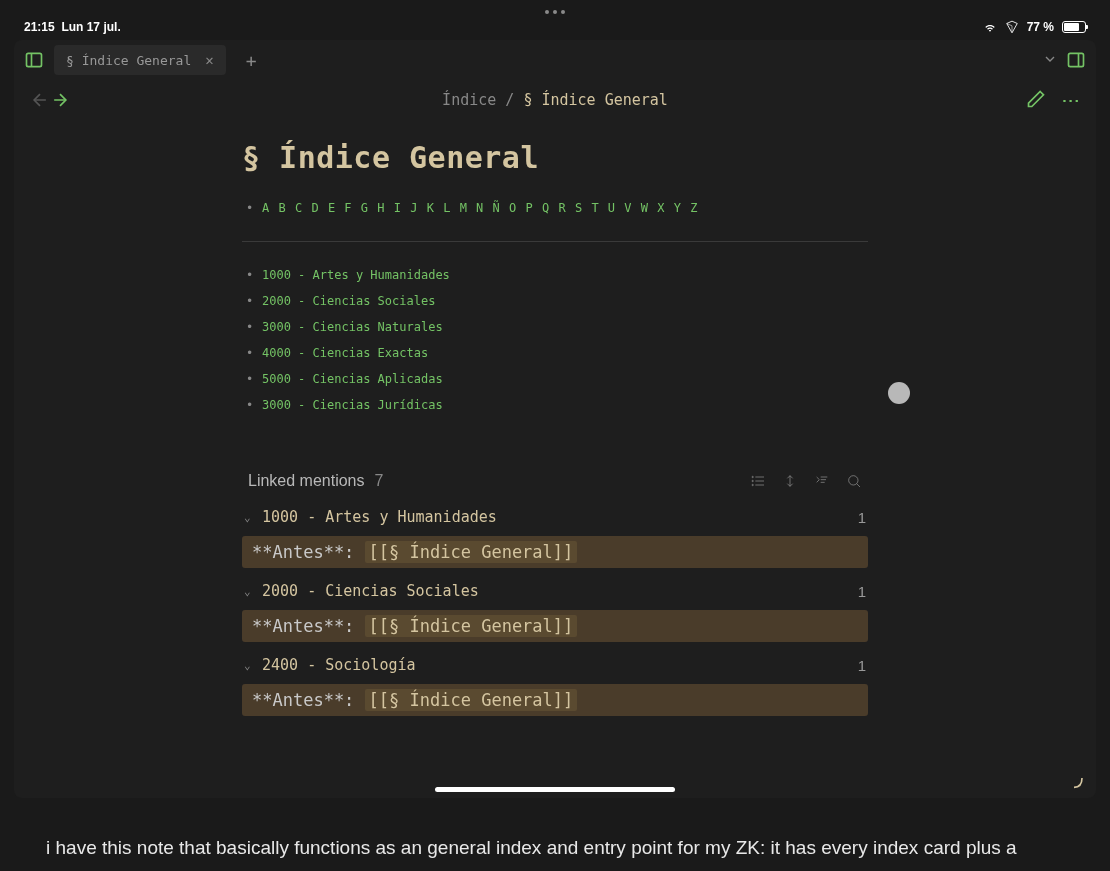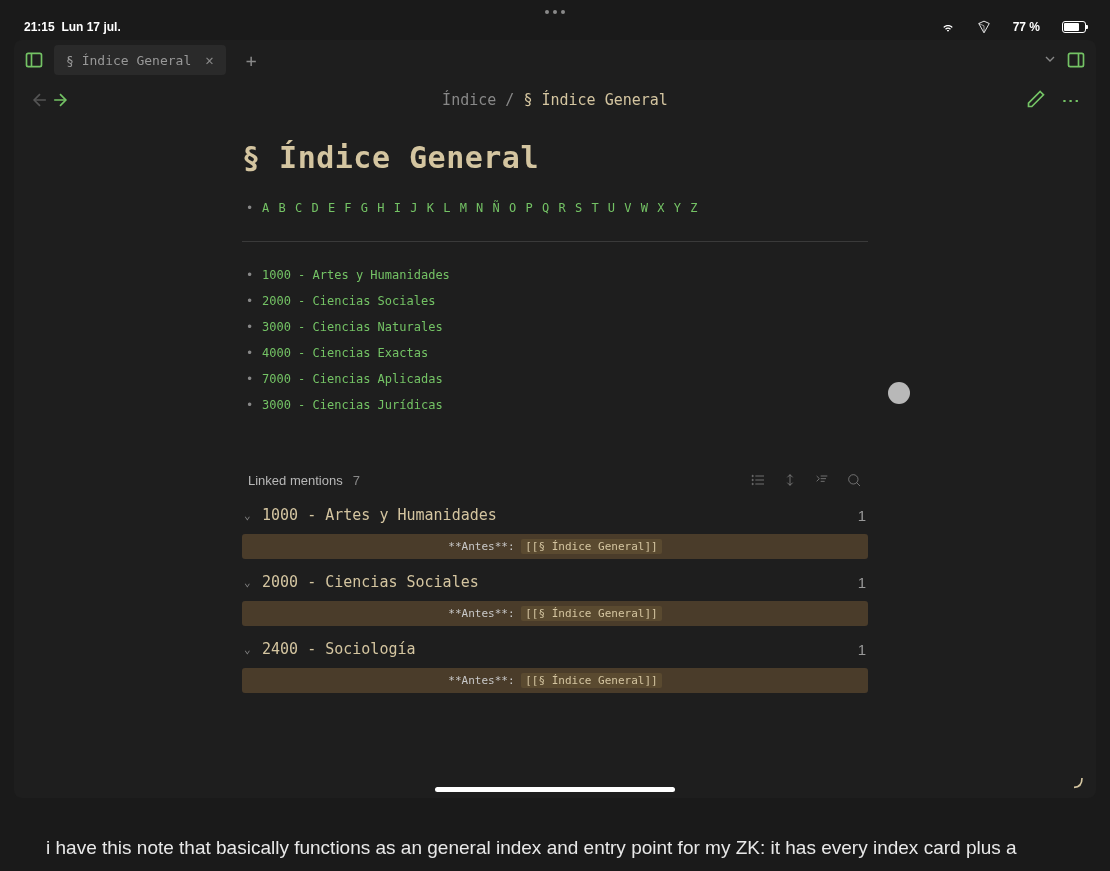--- a/index.html
+++ b/index.html
@@ -32,21 +32,21 @@
 }
 .status-left { font-weight: 600; }
 .status-center {
   position: absolute;
   left: 50%;
   transform: translateX(-50%);
   top: 10px;
 }
 .dots { display: flex; gap: 4px; }
 .dot { width: 4px; height: 4px; background: #8a8a8a; border-radius: 50%; }
-.status-right { display: flex; align-items: center; gap: 22px; font-weight: 600; }
+.status-right { display: flex; align-items: center; gap: 8px; font-weight: 600; }
 .wifi-icon, .loc-icon { width: 14px; height: 14px; fill: white; }
 .battery { width: 24px; height: 12px; border: 1px solid white; border-radius: 3px; position: relative; padding: 1px; }
 .battery::after { content: ''; position: absolute; right: -3px; top: 3px; width: 2px; height: 4px; background: white; border-radius: 0 1px 1px 0; }
 .battery-fill { background: white; height: 100%; width: 77%; border-radius: 1px; }
 
 .tab-bar {
   display: flex;
   align-items: center;
   padding: 0 10px;
   height: 40px;
@@ -111,24 +111,23 @@
 ul.links li::before { content: '•'; position: absolute; left: 4px; color: #888; }
 ul.links a { color: #74c365; text-decoration: none; }
 .alpha-row a { margin-right: 2px; }
 hr { border: none; border-top: 1px solid #3a3a3a; margin: 20px 0; }
 
 .linked-mentions {
   margin-top: 50px;
 }
 .lm-header {
   display: flex;
-  align-items: center;
   padding: 4px 6px;
   color: #b8b8b8;
-  font-size: 13px;
+  font-size: 16px;
   font-family: -apple-system, sans-serif;
 }
 .lm-title { }
 .lm-count { margin-left: 10px; color: #888; }
 .lm-icons { margin-left: auto; display: flex; gap: 16px; }
 .lm-icons svg { width: 16px; height: 16px; stroke: #999; fill: none; }
 .lm-icons .li-icon { display: flex; align-items: center; }
 
 .mention-group { margin-top: 10px; }
 .mg-head {
@@ -139,23 +138,22 @@
   color: #d4c5a0;
   font-family: ui-monospace, monospace;
 }
 .mg-chevron { width: 14px; color: #888; font-size: 11px; margin-right: 4px; }
 .mg-count { margin-left: auto; color: #999; font-family: -apple-system, sans-serif; }
 .mg-snippet {
   background: #4a3c2a;
   padding: 6px 10px;
   margin-top: 6px;
   border-radius: 3px;
-  font-size: 11px;
+  font-size: 17px;
   color: #c9c9c9;
-  text-align: center;
 }
 .mg-snippet .hl {
   background: #5a4a30;
   color: #d4c5a0;
   padding: 1px 4px;
   border-radius: 2px;
 }
 
 .assist-cursor {
   position: absolute;
@@ -281,21 +279,21 @@
       <h1>§ Índice General</h1>
       <ul class="links">
         <li class="alpha-row" id="alpha-row"><a href="#">A</a> <a href="#">B</a> <a href="#">C</a> <a href="#">D</a> <a href="#">E</a> <a href="#">F</a> <a href="#">G</a> <a href="#">H</a> <a href="#">I</a> <a href="#">J</a> <a href="#">K</a> <a href="#">L</a> <a href="#">M</a> <a href="#">N</a> <a href="#">Ñ</a> <a href="#">O</a> <a href="#">P</a> <a href="#">Q</a> <a href="#">R</a> <a href="#">S</a> <a href="#">T</a> <a href="#">U</a> <a href="#">V</a> <a href="#">W</a> <a href="#">X</a> <a href="#">Y</a> <a href="#">Z</a> </li>
       </ul>
       <hr>
       <ul class="links" id="cat-list">
           <li><a href="#">1000 - Artes y Humanidades</a></li>
           <li><a href="#">2000 - Ciencias Sociales</a></li>
           <li><a href="#">3000 - Ciencias Naturales</a></li>
           <li><a href="#">4000 - Ciencias Exactas</a></li>
-          <li><a href="#">7000 - Ciencias Aplicadas</a></li>
+          <li><a href="#">5000 - Ciencias Aplicadas</a></li>
           <li><a href="#">3000 - Ciencias Jurídicas</a></li>
         </ul>
 
       <div class="linked-mentions">
         <div class="lm-header">
           <span class="lm-title">Linked mentions</span>
           <span class="lm-count">7</span>
           <div class="lm-icons">
             <span class="li-icon">
                 <svg viewBox="0 0 24 24">

